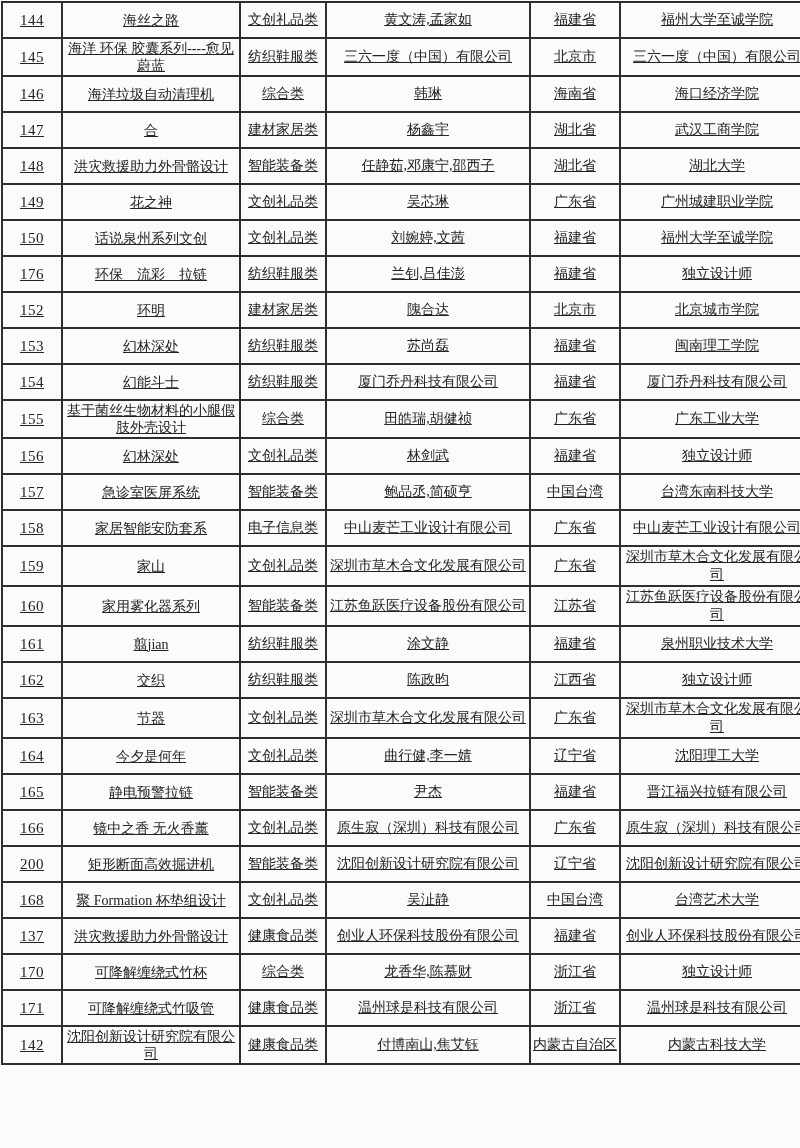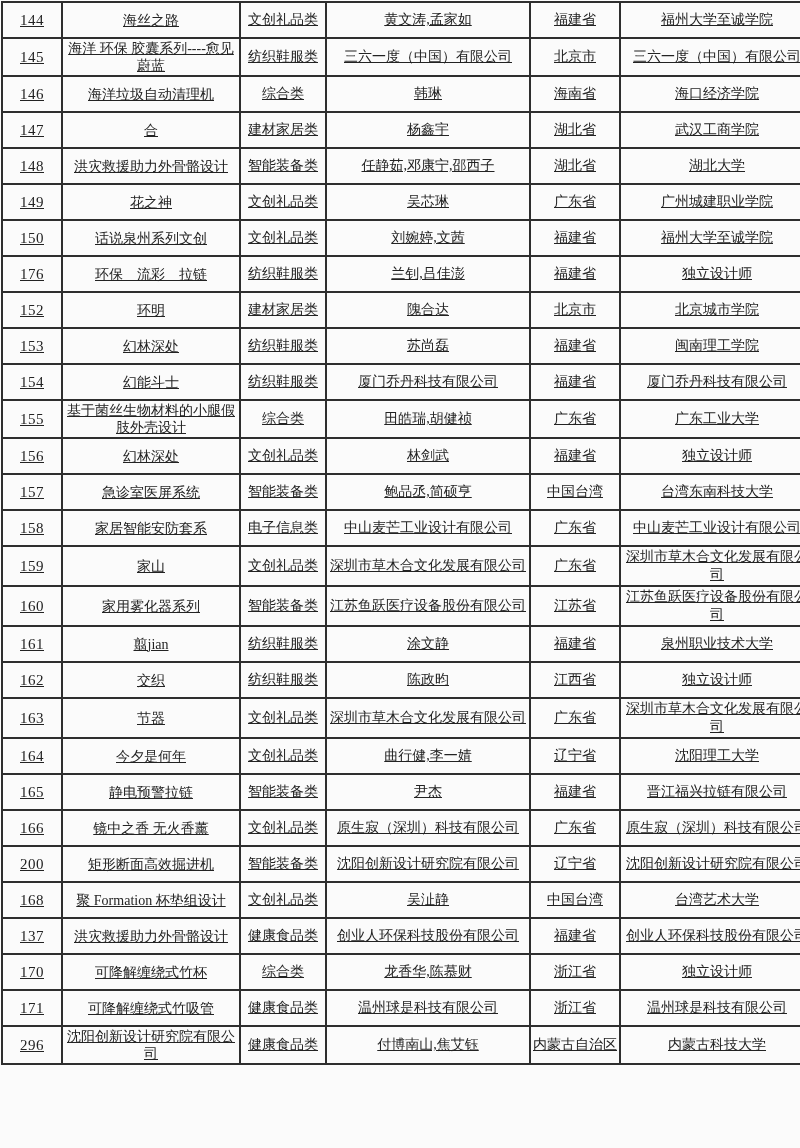--- a/index.html
+++ b/index.html
@@ -305,21 +305,21 @@
   <tr class="row">
     <td class="c-no">171</td>
     <td class="c-title">可降解缠绕式竹吸管</td>
     <td class="c-cat">健康食品类</td>
     <td class="c-des">温州球是科技有限公司</td>
     <td class="c-prov">浙江省</td>
     <td class="c-org">温州球是科技有限公司</td>
   </tr>
 
   <tr class="row">
-    <td class="c-no">296</td>
+    <td class="c-no">142</td>
     <td class="c-title">沈阳创新设计研究院有限公司</td>
     <td class="c-cat">健康食品类</td>
     <td class="c-des">付博南山,焦艾钰</td>
     <td class="c-prov">内蒙古自治区</td>
     <td class="c-org">内蒙古科技大学</td>
   </tr>
 </tbody>
   </table>
 </div>
 

